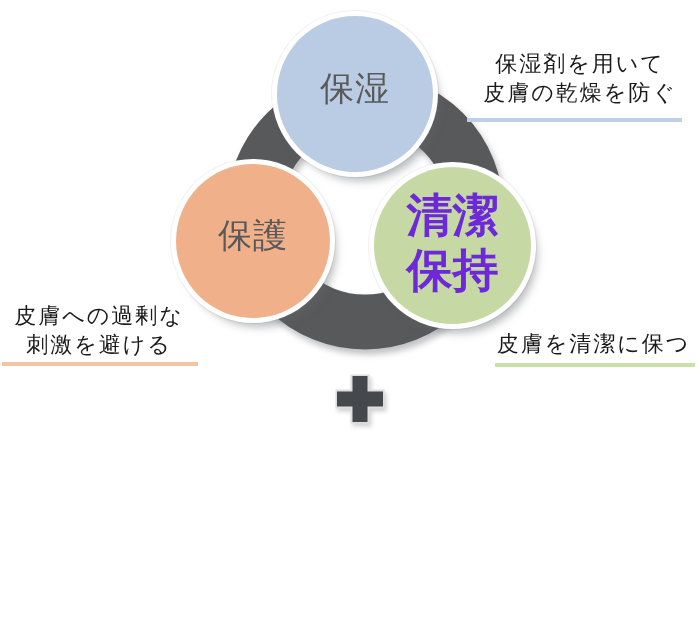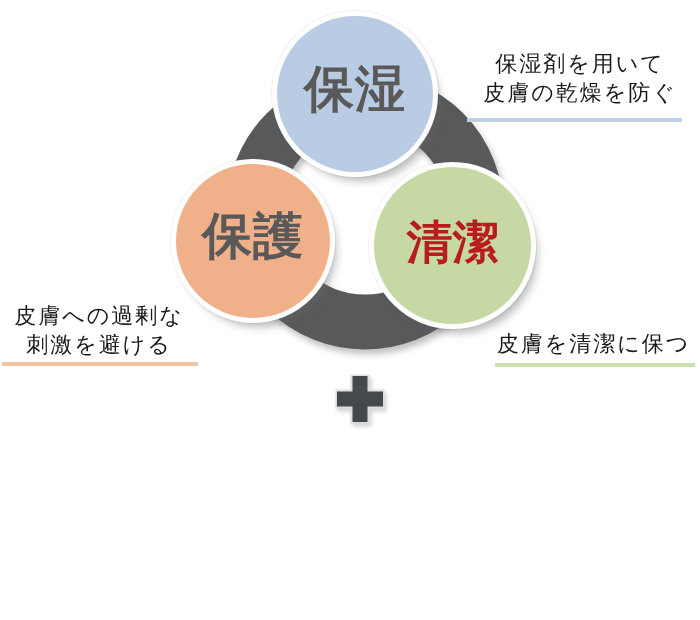--- a/index.html
+++ b/index.html
@@ -18,21 +18,21 @@
                 6px 9px 9px rgba(99,102,106,0.45);
     z-index:3;
   }
   .c-top    { left:277px; top:16px;  width:156px; height:156px; }
   .c-left   { left:176px; top:164px; width:154px; height:154px; }
   .c-right  { left:374px; top:167px; width:157px; height:157px; }
   .c-bottom { left:276px; top:443px; width:166px; height:166px; z-index:2;
               box-shadow: 0 0 0 4px #ffffff, 0 0 0 5px rgba(120,120,128,0.10),
                           7px 10px 10px rgba(99,102,106,0.50); }
   .clabel {
-    font-size:50px; font-weight:bold; letter-spacing:1px;
+    font-size:34px; font-weight:normal; letter-spacing:1px;
     transform:translateY(-5px); white-space:nowrap;
   }
   .clabel-2line {
     font-size:46px; font-weight:bold; line-height:55px;
     text-align:center; transform:translateY(-3px);
   }
   .plus-svg {
     position:absolute; left:330px; top:369px; z-index:2;
     filter: drop-shadow(2px 3px 2px rgba(0,0,0,0.18));
   }
@@ -60,21 +60,21 @@
 
   <div class="circle c-top" style="background-color: rgb(185, 204, 228);">
     <span class="clabel" style="color: rgb(89, 89, 89);">保湿</span>
   </div>
 
   <div class="circle c-left" style="background-color: rgb(240, 177, 138);">
     <span class="clabel" style="color: rgb(89, 89, 89);">保護</span>
   </div>
 
   <div class="circle c-right" style="background-color: rgb(198, 217, 164);">
-    <span class="clabel-2line" style="color: #b91c1c;"><span>清潔</span><br></span>
+    <span class="clabel-2line" style="color: #6d28d9;"><span>清潔</span><br><span>保持</span></span>
   </div>
 
   <svg class="plus-svg" width="60" height="60" viewBox="0 0 60 60">
     <path d="M30 5.5 V54.5 M5.5 30 H54.5" fill="none" stroke-width="19" style="stroke: rgb(220, 222, 223);"></path>
     <path d="M30 7 V53 M7 30 H53" fill="none" stroke-width="15" style="stroke: rgb(69, 73, 78);"></path>
   </svg>
 
 
   <div class="ann ann-tr">
     <div>保湿剤を用いて</div>

